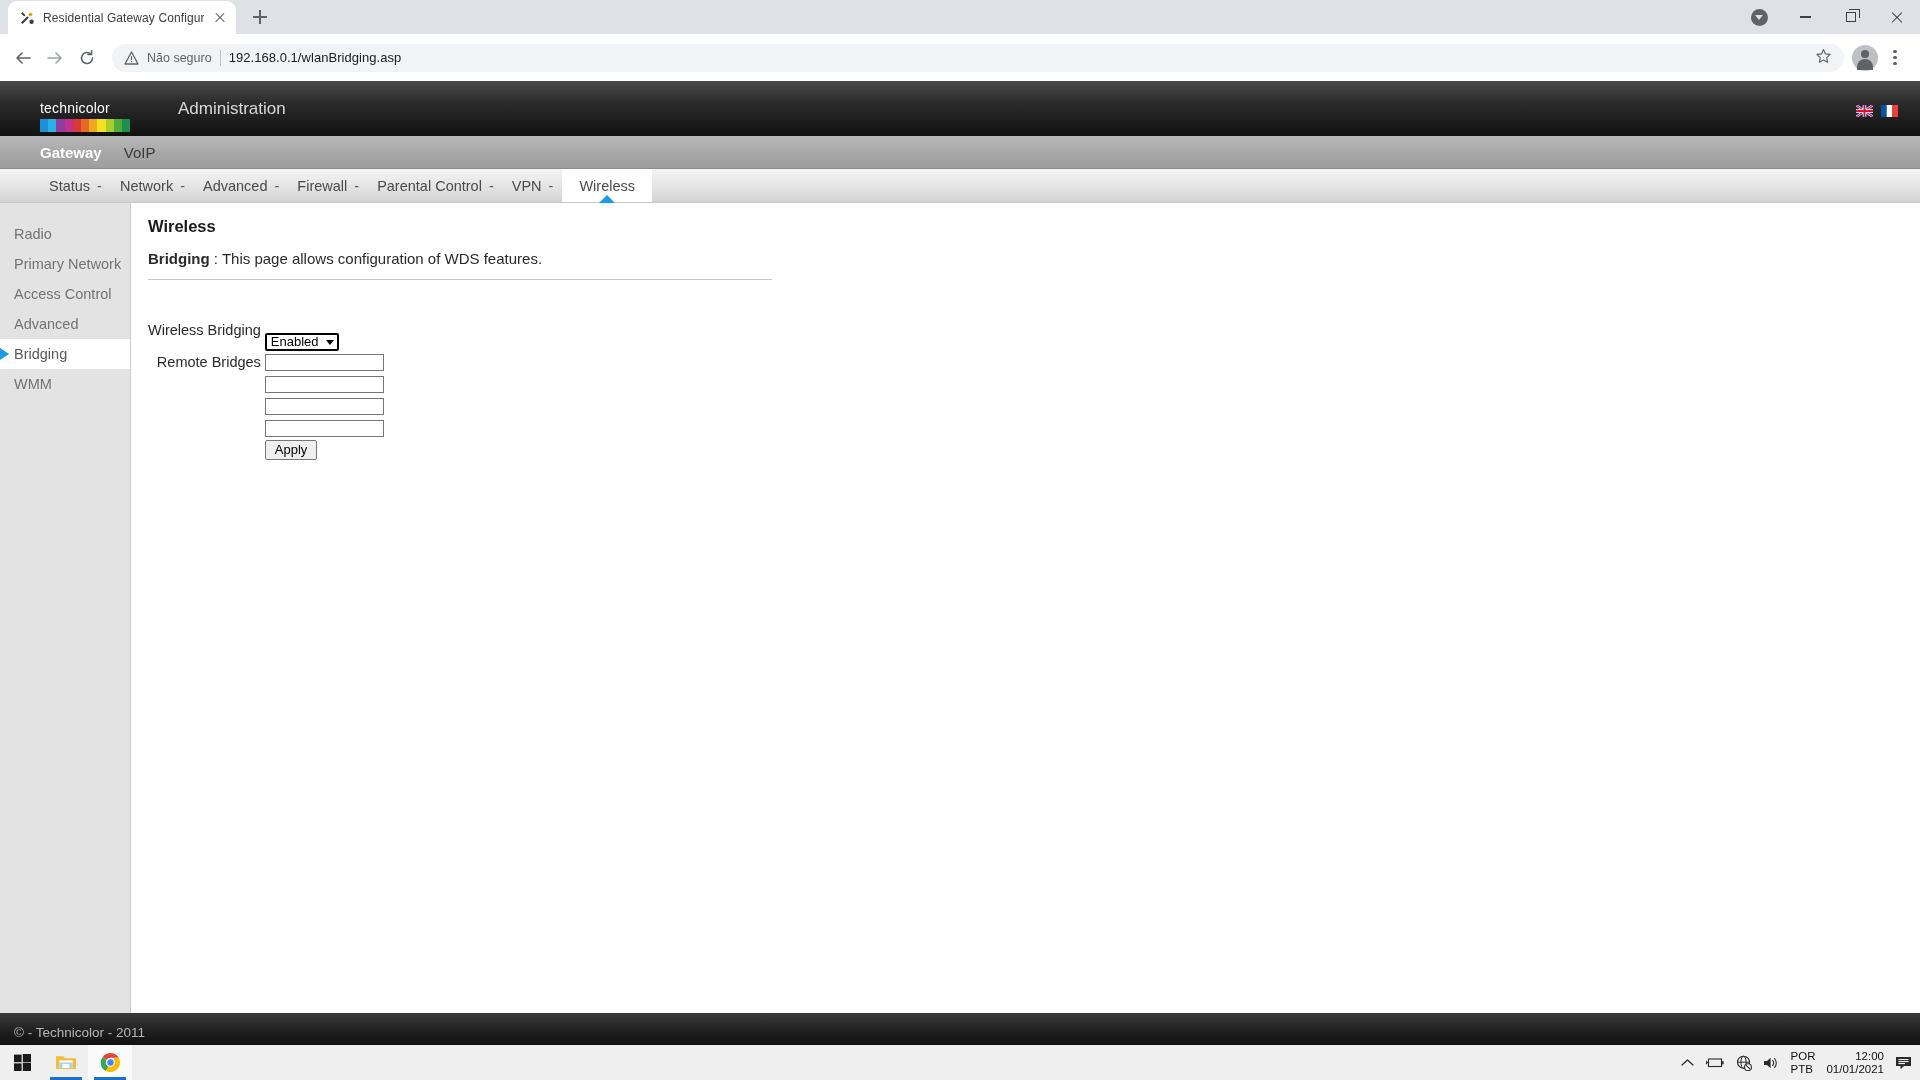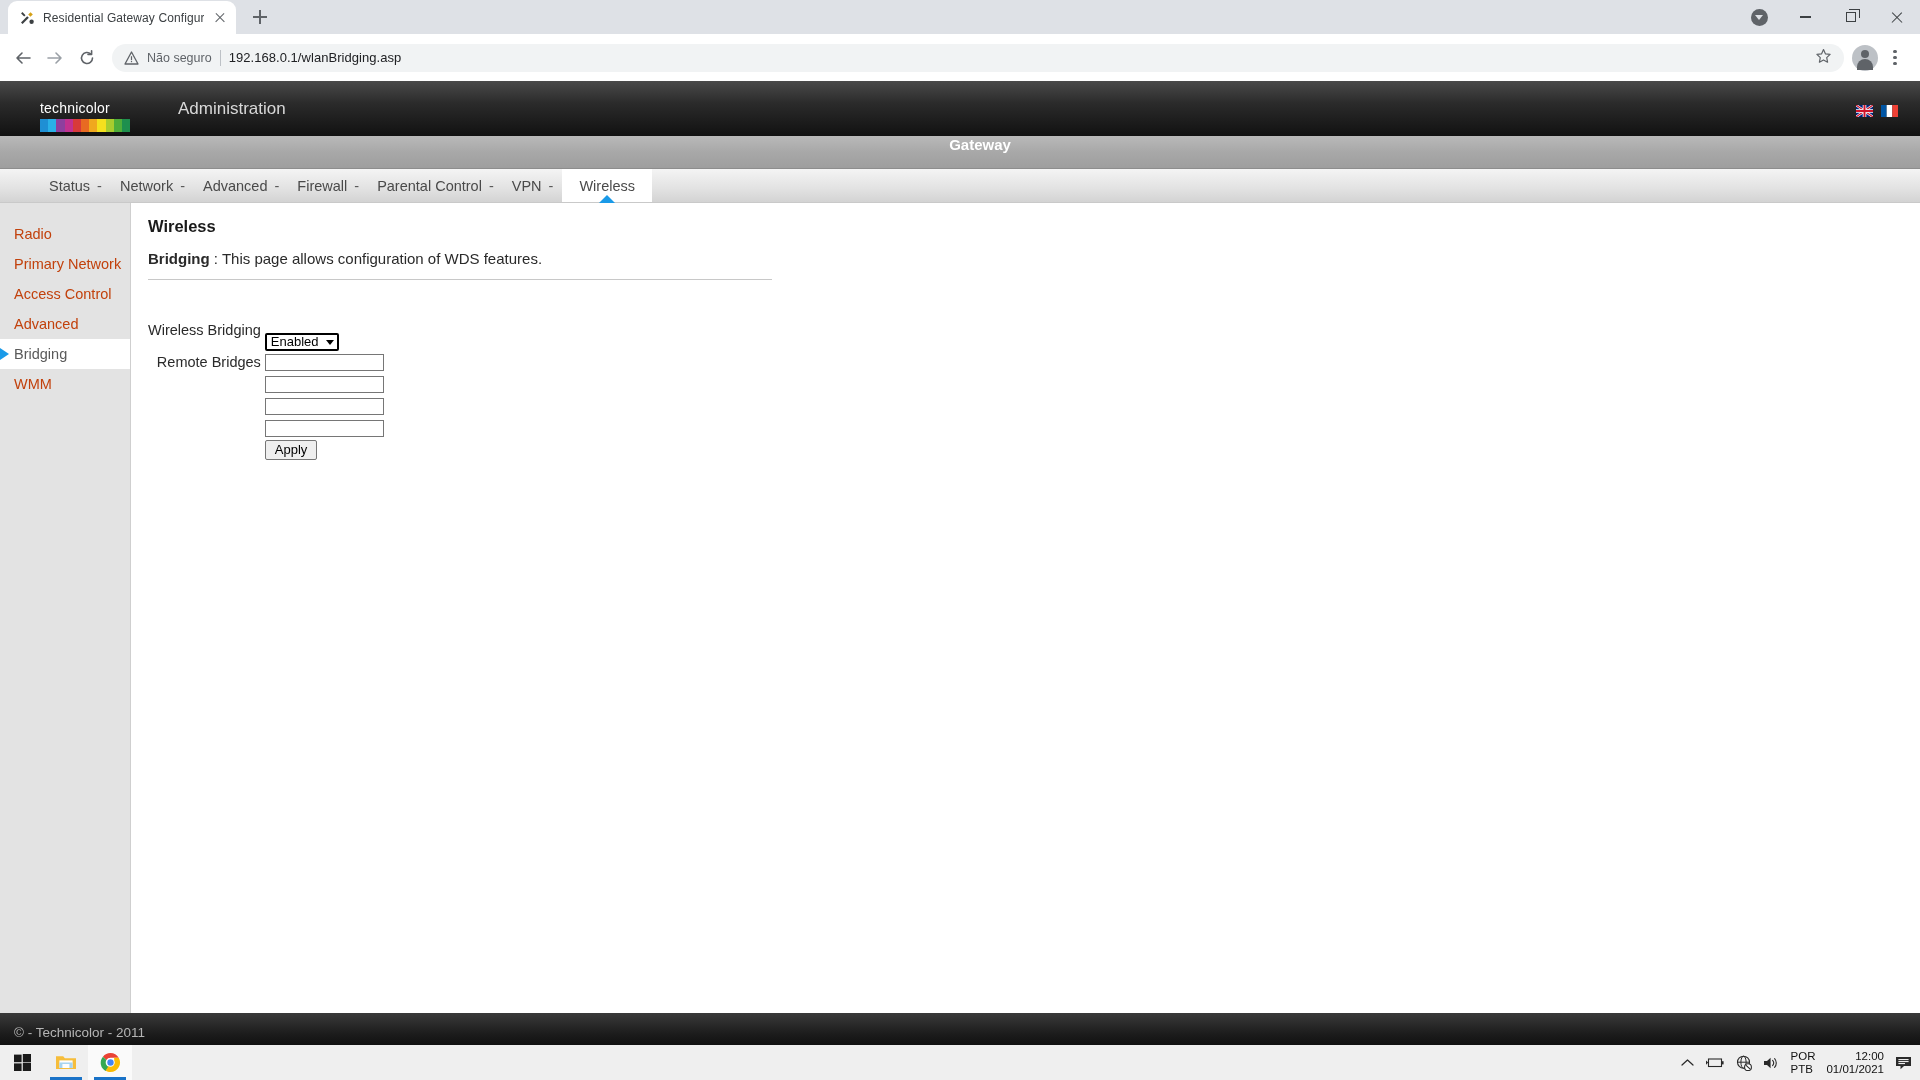--- a/index.html
+++ b/index.html
@@ -101,21 +101,20 @@
   .logo-bar span { flex:1 1 auto; }
   .admin-title { margin-left: 48px; font-size:17px; color:#d8d8d8; font-weight:400; }
   .flags { position:absolute; right:22px; top:50%; transform:translateY(-50%); display:flex; gap:8px; }
   .flag { width:17px; height:12px; display:block; }
 
   .subnav {
     height: 33px;
     background: linear-gradient(to bottom, #b9b9b9 0%, #a8a8a8 50%, #9e9e9e 100%);
     display:flex; align-items:center; padding-left:40px; gap:22px;
     border-bottom:1px solid #8d8d8d;
-    flex-direction:column;
   }
   .subnav-item { font-size:15px; color:#3a3a3a; }
   .subnav-item.active { color:#ffffff; font-weight:bold; }
 
   .tabsrow {
     height: 34px;
     background: linear-gradient(to bottom, #f4f4f4 0%, #e2e2e2 60%, #d3d3d3 100%);
     display:flex; align-items:stretch; padding-left:40px;
     border-bottom:1px solid #c9c9c9; position:relative;
   }
@@ -135,21 +134,21 @@
 
   .sidebar {
     width: 131px; flex:0 0 131px;
     background: #e3e3e3;
     border-right:1px solid #cfcfcf;
     padding-top: 16px;
     position:relative;
   }
   .side-item {
     height: 30px; display:flex; align-items:center; padding-left:14px;
-    font-size:14.5px; color:#c2410c; position:relative; margin-bottom: 0;
+    font-size:14.5px; color:#737373; position:relative; margin-bottom: 0;
   }
   .side-item + .side-item { margin-top: 0; }
   .side-item.active { background:#ffffff; color:#5a5a5a; }
   .side-item.active .side-arrow {
     position:absolute; left:0px; top:50%; transform:translateY(-50%);
     width:0; height:0; border-top:6px solid transparent; border-bottom:6px solid transparent;
     border-left:9px solid #1a9ae8;
   }
 
   .content { flex:1 1 auto; background:#fff; padding: 14px 0 0 17px; }

